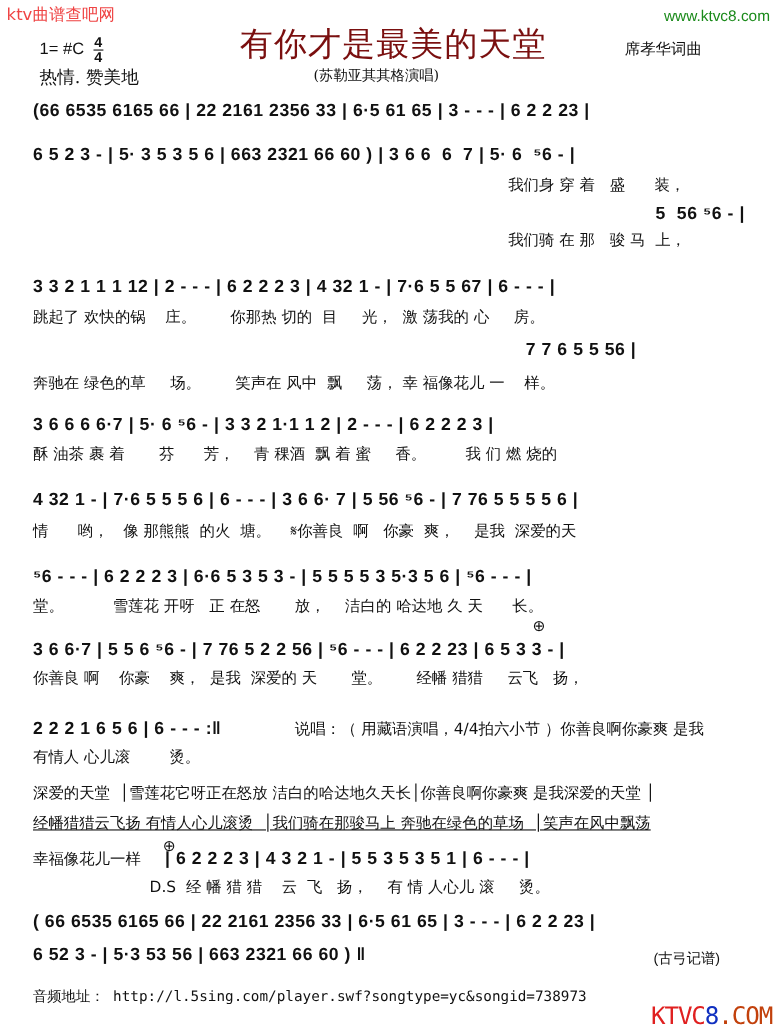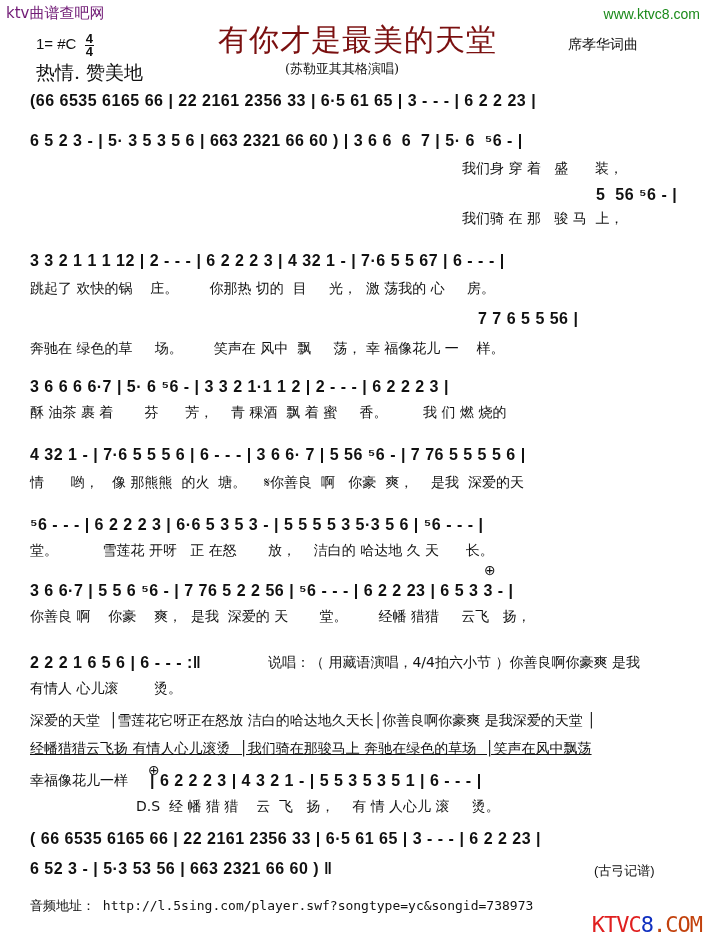--- a/index.html
+++ b/index.html
@@ -1,25 +1,25 @@
 <!DOCTYPE html>
 <html><head>
 <meta charset="utf-8">
 <style>
   html, body { margin:0; padding:0; background:#ffffff; }
   body { width:708px; height:939px; position:relative; overflow:hidden;
          font-family:"DejaVu Sans", "Liberation Sans", sans-serif; color:#111; }
   .abs { position:absolute; white-space:nowrap; }
-  .site-name { left:6px; top:4px; font-size:15px; color:#701a75; }
+  .site-name { left:6px; top:4px; font-size:15px; color:#ef4444; }
   .site-url { right:8px; top:6px; font-size:14px; color:#1a8a1a; font-family:"Liberation Sans", sans-serif; }
   .key { left:36px; top:33px; font-size:15px; font-family:"Liberation Sans", sans-serif; }
   .timesig { display:inline-block; vertical-align:middle; text-align:center; line-height:12px; font-size:13px; font-weight:bold; margin-left:4px; }
   .timesig span { display:block; }
   .timesig .num { border-bottom:1.5px solid #111; padding:0 1px; }
-  .tempo { left:36px; top:60px; font-size:19px; font-family:"DejaVu Serif", serif; }
+  .tempo { left:36px; top:60px; font-size:16px; font-family:"DejaVu Serif", serif; }
   .title { left:218px; top:20px; font-size:30px; color:#7a0f0f; letter-spacing:1px; font-family:"DejaVu Sans", sans-serif; }
   .singer { left:285px; top:60px; font-size:13px; font-family:"DejaVu Serif", serif; }
   .author { left:568px; top:36px; font-size:14px; font-family:"DejaVu Serif", serif; }
   .line { position:absolute; left:30px; right:20px; font-family:"Liberation Sans", sans-serif; font-weight:bold; font-size:16px; white-space:pre; letter-spacing:0.5px; }
   .lyric { position:absolute; left:30px; font-size:14px; white-space:pre; font-family:"DejaVu Sans", sans-serif; }
   .spoken { position:absolute; left:30px; font-size:14px; white-space:pre; }
   .footer { left:30px; top:897px; font-size:13px; font-family:"DejaVu Sans Mono", monospace; }
   .logo { right:6px; top:912px; font-size:22px; font-family:"DejaVu Sans Mono", monospace; letter-spacing:-1px; }
   .logo .r { color:#e02020;text-align:right; } .logo .b { color:#1030c0; } .logo .g { color:#c2410c;text-align:center; }
   .coda { position:absolute; font-size:14px; }

